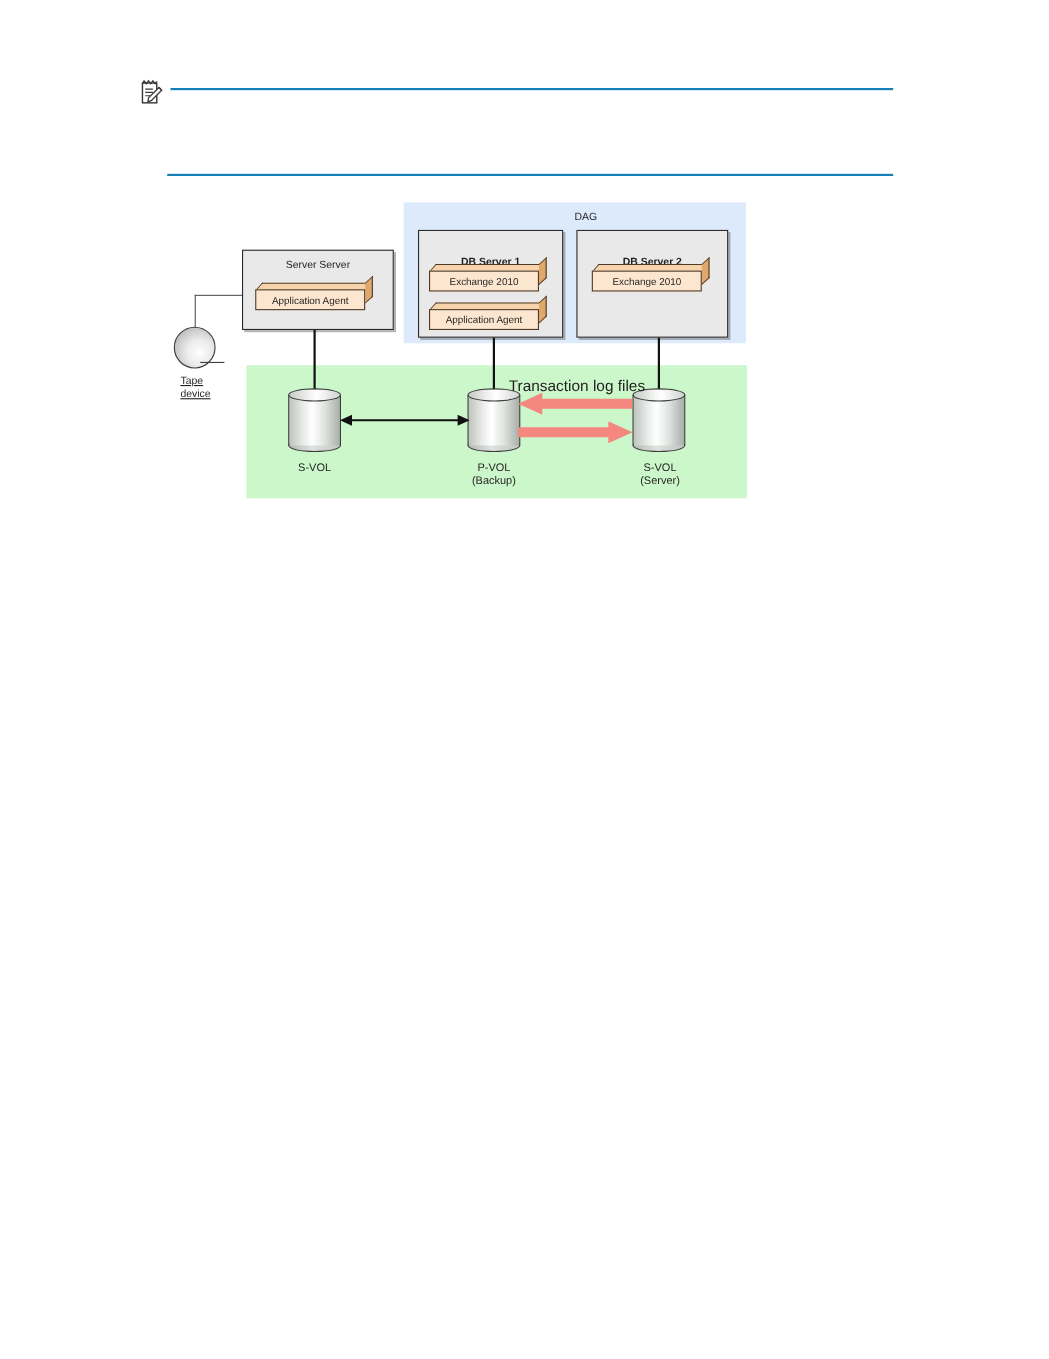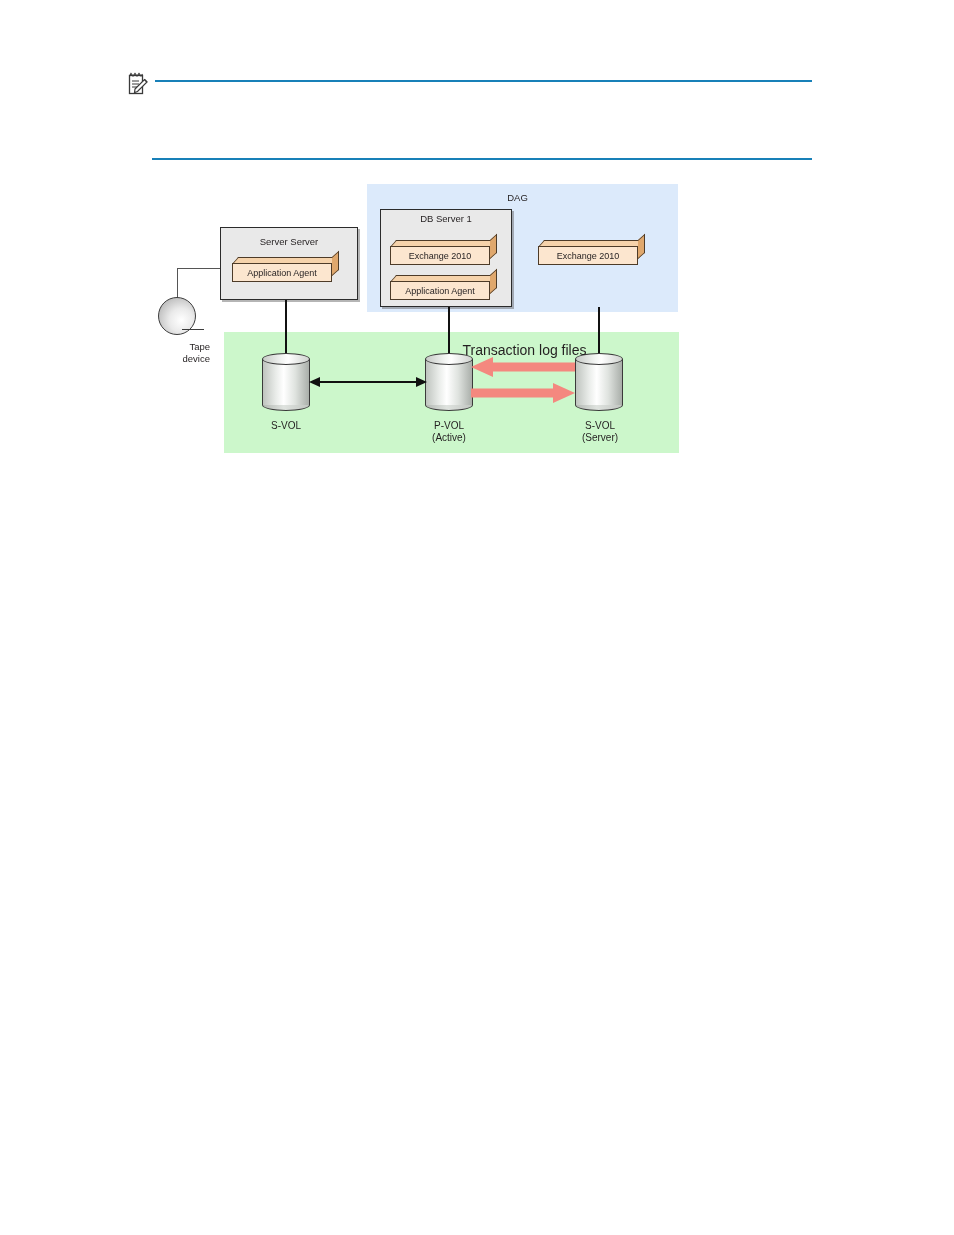--- a/index.html
+++ b/index.html
@@ -56,21 +56,21 @@
 
   
   #dag-panel {
     position: absolute;
     left: 367px; top: 184px;
     width: 311px; height: 128px;
     background: #dceafb;
   }
   #dag-label {
     position: absolute;
-    left: 362px; top: 192px;
+    left: 377px; top: 192px;
     width: 311px;
     text-align: center;
     font-size: 9.5px;
     color: #231f20;
   }
   #storage-panel {
     position: absolute;
     left: 224px; top: 332px;
     width: 455px; height: 121px;
     background: #ccf7cb;
@@ -88,21 +88,21 @@
     position: absolute;
     left: 0; right: 0;
     text-align: center;
     font-size: 9.5px;
     color: #231f20;
   }
   #backup-server-box { left: 220px; top: 227px; width: 138px; height: 73px; }
   #backup-server-title { top: 8px; }
   #db-server-1-box { left: 380px; top: 209px; width: 132px; height: 98px; }
   #db-server-2-box { left: 524px; top: 209px; width: 138px; height: 98px; }
-  .db-server-title { top: 3px; }
+  .db-server-title { top: 23px; font-weight: bold; }
 
   
   .comp3d {
     position: absolute;
     width: 112px;
     height: 26px;
     padding-left: 24px;
   }
   .comp3d .face {
     position: absolute;
@@ -162,26 +162,27 @@
     box-sizing: border-box;
   }
   #tape-strip {
     position: absolute;
     left: 24px; top: 32px;
     width: 22px; height: 0;
     border-top: 1.4px solid #3c3c3c;
   }
   #tape-label {
     position: absolute;
-    left: 150px; top: 341px;
+    left: 164px; top: 341px;
     width: 60px;
-    text-align: right;
+    text-align: left;
     font-size: 9.5px;
     line-height: 12px;
     color: #231f20;
+    text-decoration: underline;
   }
 
   
   .cylinder {
     position: absolute;
     width: 48px;
     height: 58px;
   }
   .cyl-body {
     position: absolute;
@@ -329,20 +330,23 @@
     <div class="top"></div>
     <div class="side"></div>
     <div class="face">Exchange 2010</div>
   </div>
   <div class="comp3d" id="comp-db1-agent">
     <div class="top"></div>
     <div class="side"></div>
     <div class="face">Application Agent</div>
   </div>
 
+  <div class="server-box" id="db-server-2-box">
+    <div class="server-title db-server-title">DB Server 2</div>
+  </div>
   <div class="comp3d" id="comp-db2-exchange">
     <div class="top"></div>
     <div class="side"></div>
     <div class="face">Exchange 2010</div>
   </div>
 
   <div id="tape-device">
     <div id="tape-reel"></div>
     <div id="tape-strip"></div>
   </div>
@@ -365,21 +369,21 @@
     <div></div>
   </div>
 
   <div class="cylinder" id="cyl-pvol">
     <div class="cyl-bottom"></div>
     <div class="cyl-body"></div>
     <div class="cyl-top"></div>
   </div>
   <div class="vol-label" id="label-pvol">
     <div>P-VOL</div>
-    <div>(Active)</div>
+    <div>(Backup)</div>
   </div>
 
   <div class="cylinder" id="cyl-svol-right">
     <div class="cyl-bottom"></div>
     <div class="cyl-body"></div>
     <div class="cyl-top"></div>
   </div>
   <div class="vol-label" id="label-svol-right">
     <div>S-VOL</div>
     <div>(Server)</div>

